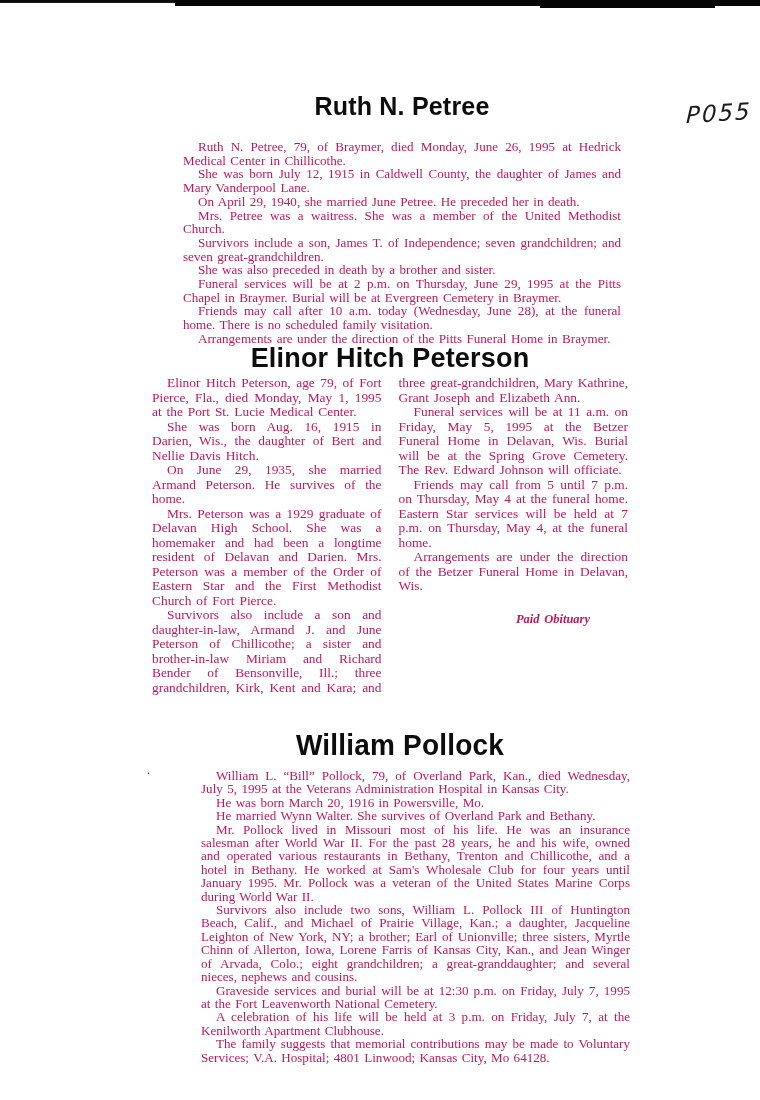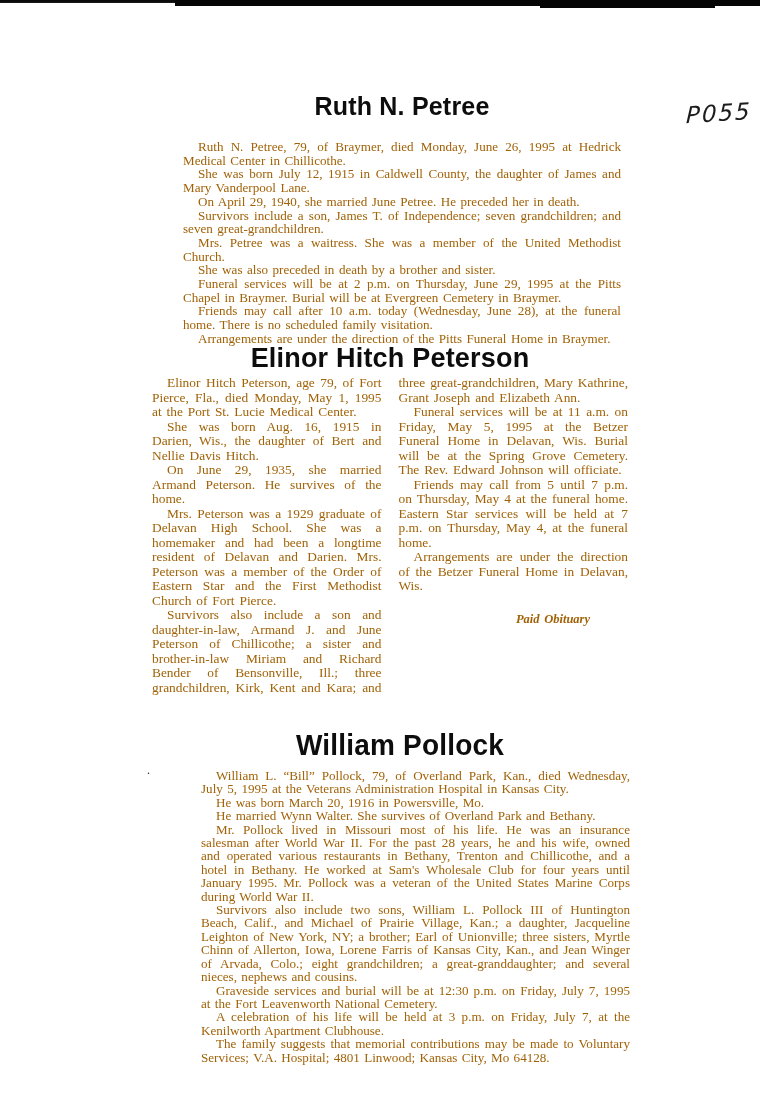--- a/index.html
+++ b/index.html
@@ -25,21 +25,21 @@
     font-weight: 700;
     text-align: center;
     letter-spacing: 0.2px;
     color: #0d0d0d;
     transform: scaleY(1.04);
   }
 
   .obit p {
     text-align: justify;
     text-indent: 15px;
-    color: #a16207;
+    color: #be185d;
   }
 
   
   .obit1 { position: absolute; left: 183px; top: 52px; width: 438px; margin-top: 39px; }
   .obit1 h1 { font-size: 25px; line-height: 30px; margin-bottom: 19px; }
   .obit1 .body { font-size: 13.1px; line-height: 13.7px; word-spacing: 1.2px; }
 
   
   .annotation {
     position: absolute; left: 686px; top: 100px;
@@ -94,22 +94,22 @@
   <div class="scanbar s4"></div>
 
   <div class="annotation">P055</div>
 
   <section class="obit obit1">
     <h1 class="obit-title">Ruth N. Petree</h1>
     <div class="body">
       <p>Ruth N. Petree, 79, of Braymer, died Monday, June 26, 1995 at Hedrick Medical Center in Chillicothe.</p>
       <p>She was born July 12, 1915 in Caldwell County, the daughter of James and Mary Vanderpool Lane.</p>
       <p>On April 29, 1940, she married June Petree. He preceded her in death.</p>
+      <p>Mrs. Petree was a waitress. She was a member of the United Methodist Church.</p>
       <p>Survivors include a son, James T. of Independence; seven grandchildren; and seven great-grandchildren.</p>
-      <p>Mrs. Petree was a waitress. She was a member of the United Methodist Church.</p>
       <p>She was also preceded in death by a brother and sister.</p>
       <p>Funeral services will be at 2 p.m. on Thursday, June 29, 1995 at the Pitts Chapel in Braymer. Burial will be at Evergreen Cemetery in Braymer.</p>
       <p>Friends may call after 10 a.m. today (Wednesday, June 28), at the funeral home. There is no scheduled family visitation.</p>
       <p>Arrangements are under the direction of the Pitts Funeral Home in Braymer.</p>
     </div>
   </section>
 
   <section class="obit obit2">
     <h1 class="obit-title">Elinor Hitch Peterson</h1>
     <div class="cols">

